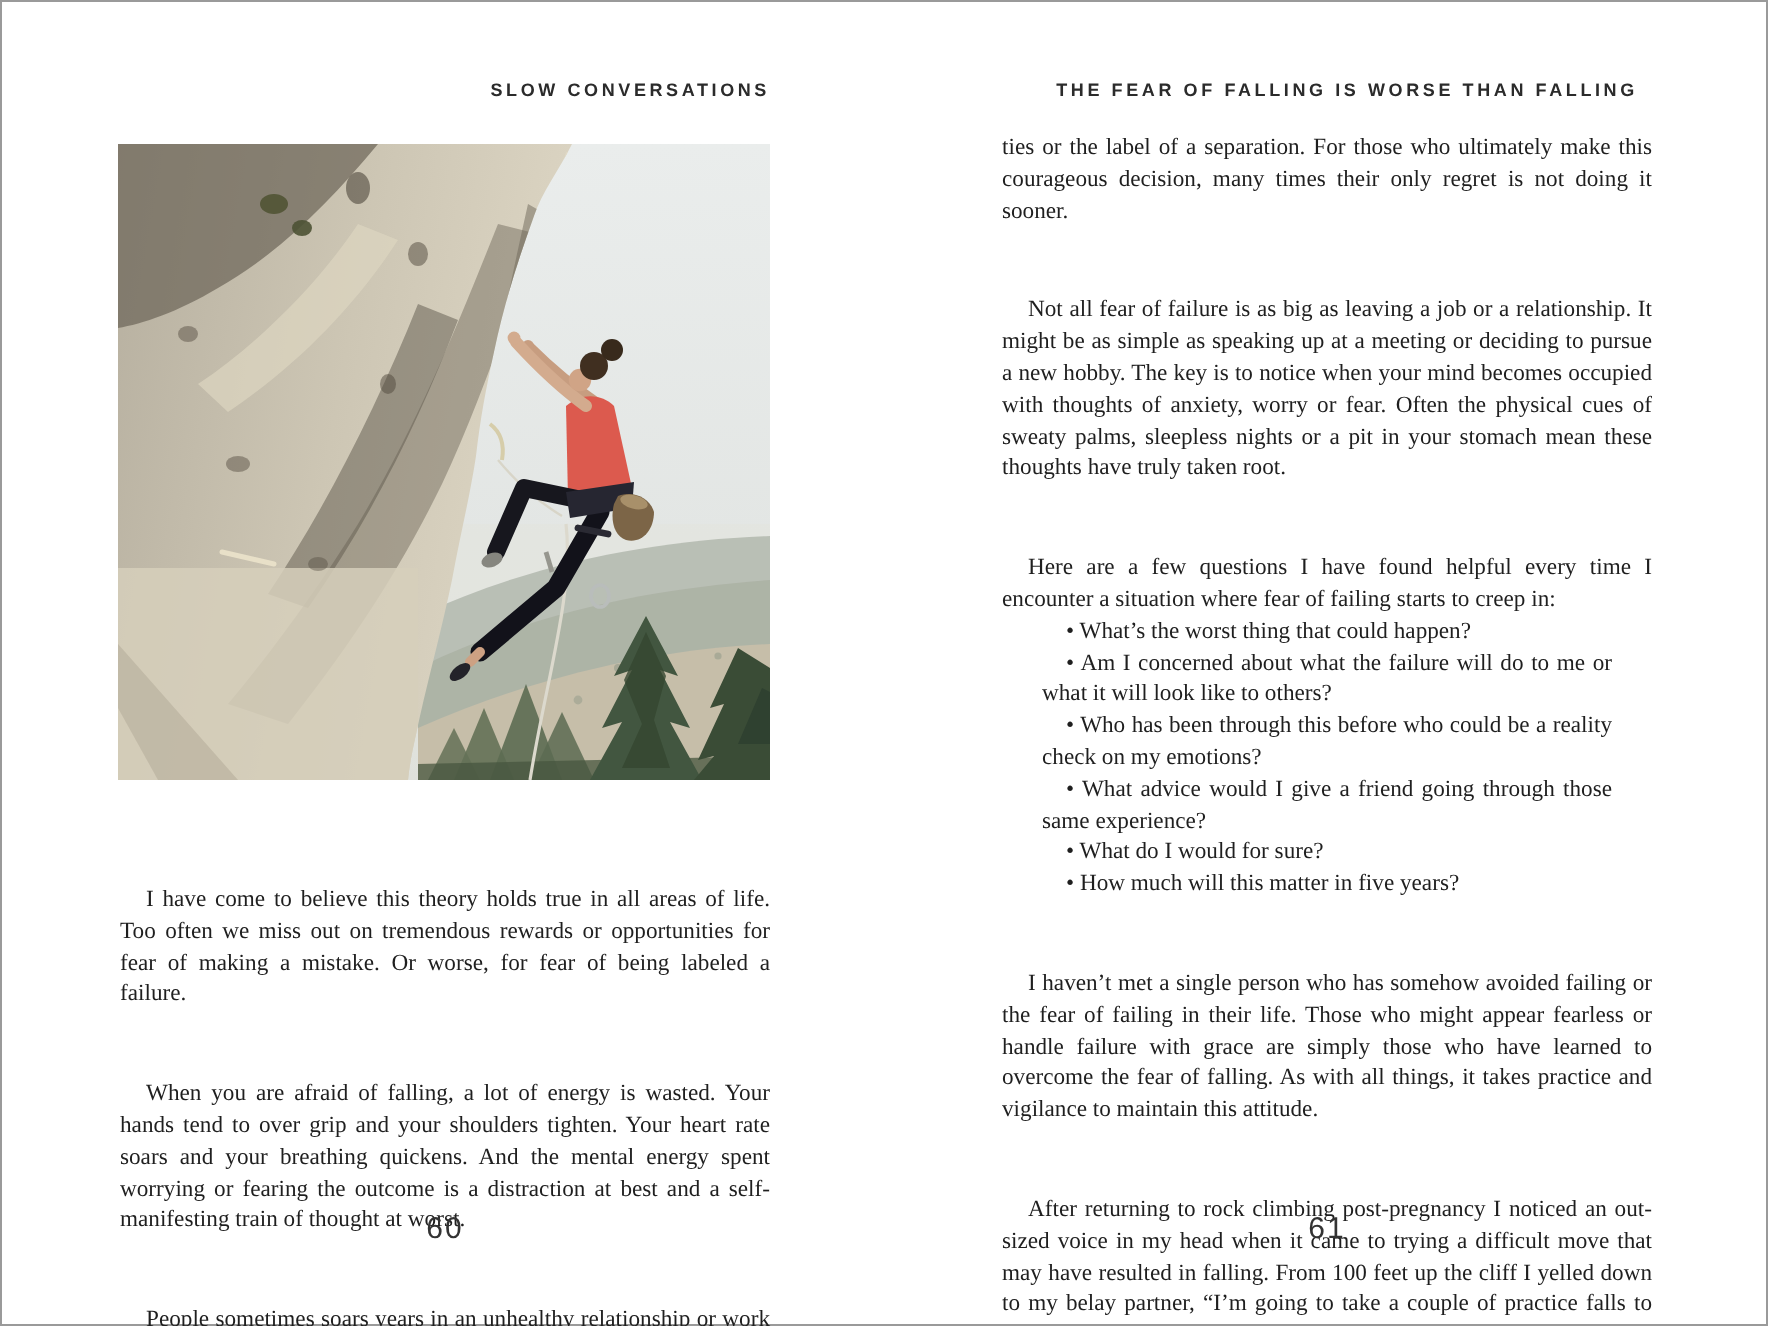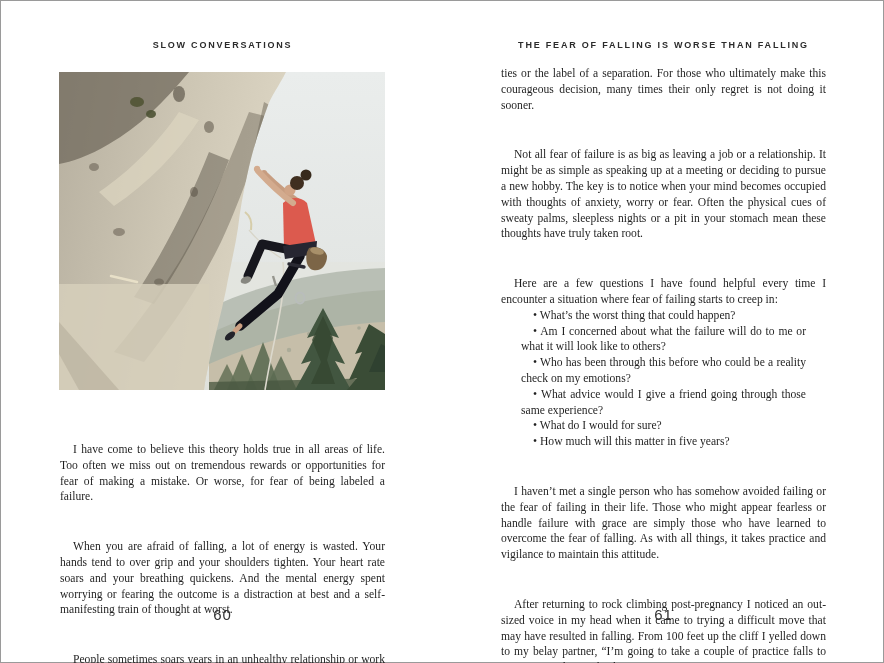--- a/index.html
+++ b/index.html
@@ -10,22 +10,22 @@
   }
   .frame{position:absolute;inset:0;border:1px solid #9a9a9a;box-sizing:border-box;pointer-events:none;}
   .page{position:absolute;top:0;width:442px;height:663px;}
   .page.left{left:0;}
   .page.right{left:442px;}
   .running-head{
     position:absolute;top:40px;width:325px;text-align:center;
     font-family:"Liberation Sans",sans-serif;font-size:9px;font-weight:600;
     letter-spacing:1.8px;color:#2b2b2b;white-space:nowrap;
   }
-  .page.left  .running-head{left:60px;}
-  .page.right .running-head{left:59px;}
+  .page.left  .running-head{left:60px;text-align:right;}
+  .page.right .running-head{left:69px;}
   .photo{
     position:absolute;left:59px;top:72px;width:326px;height:318px;margin:0;
     overflow:hidden;background:#e4e7e6;
   }
   .photo svg{display:block;width:326px;height:318px;}
   .body{
     position:absolute;width:325px;font-size:11.6px;line-height:15.8px;
     text-align:justify;hyphens:none;
   }
   .page.left  .body{left:60px;top:408px;}

